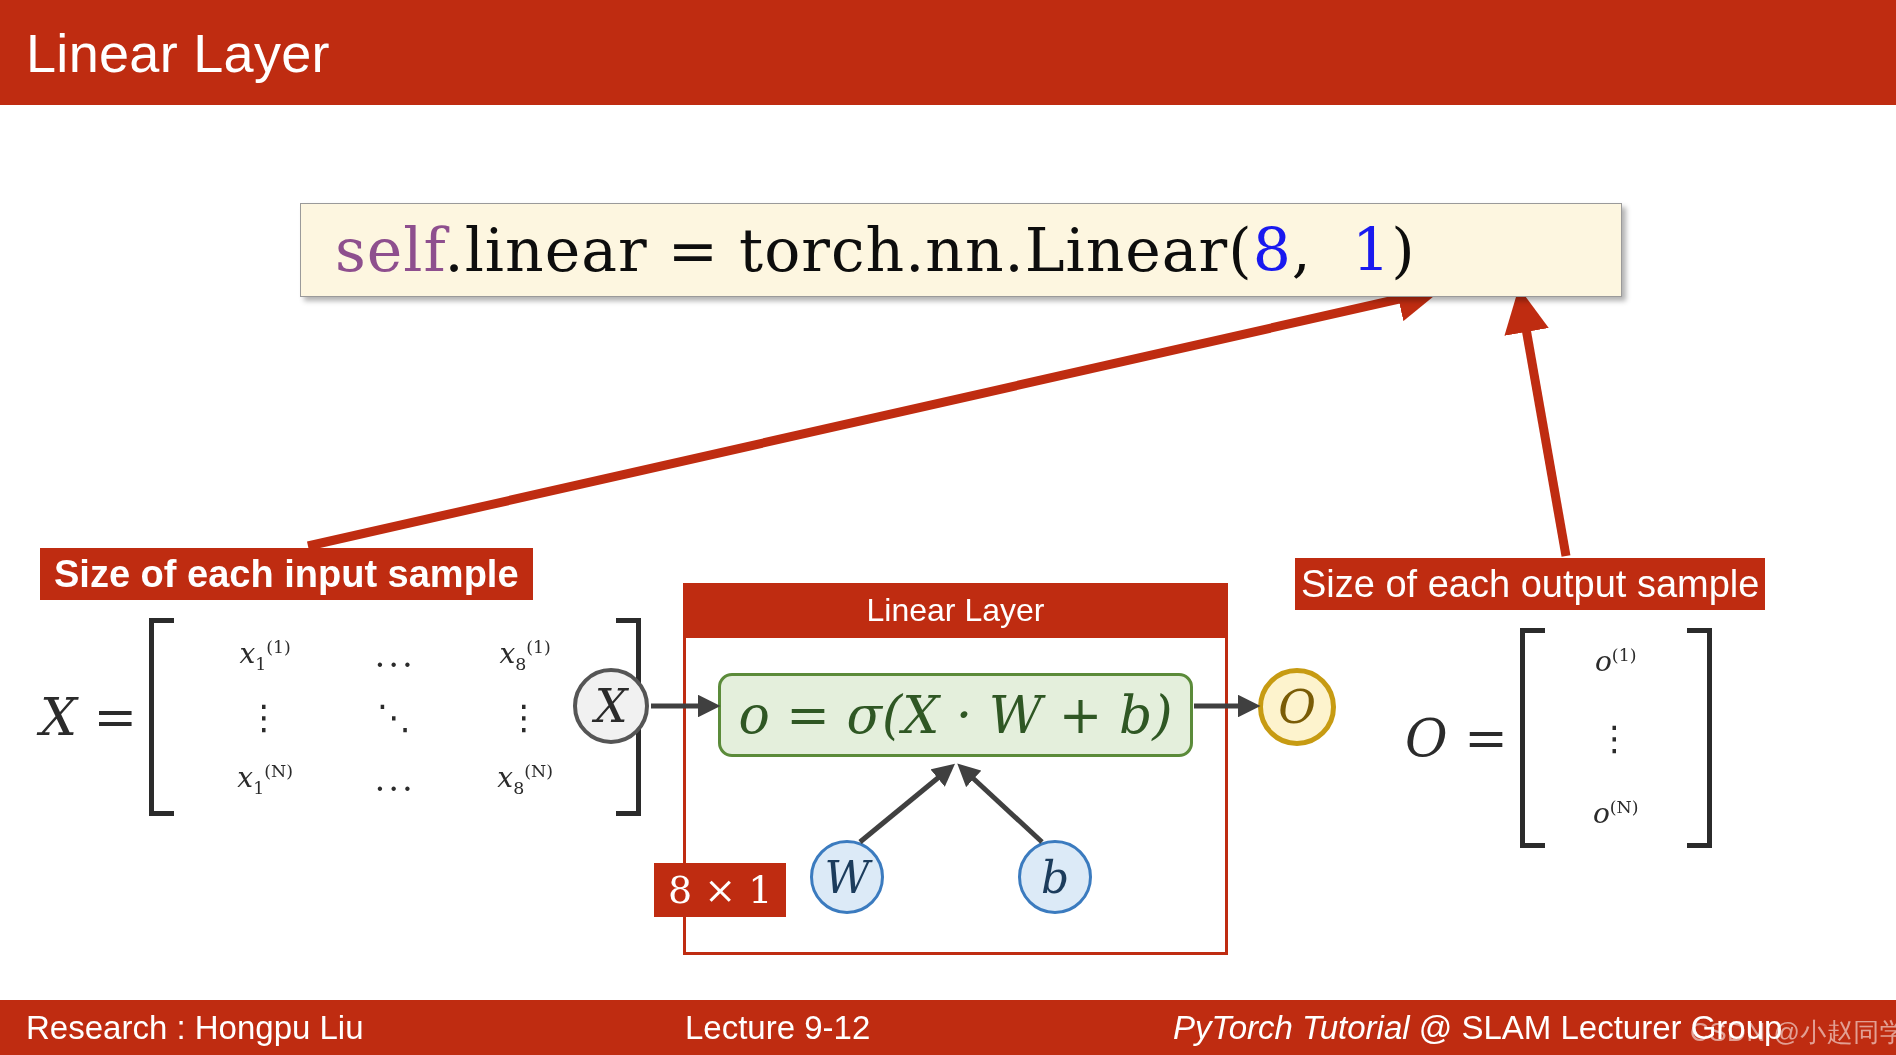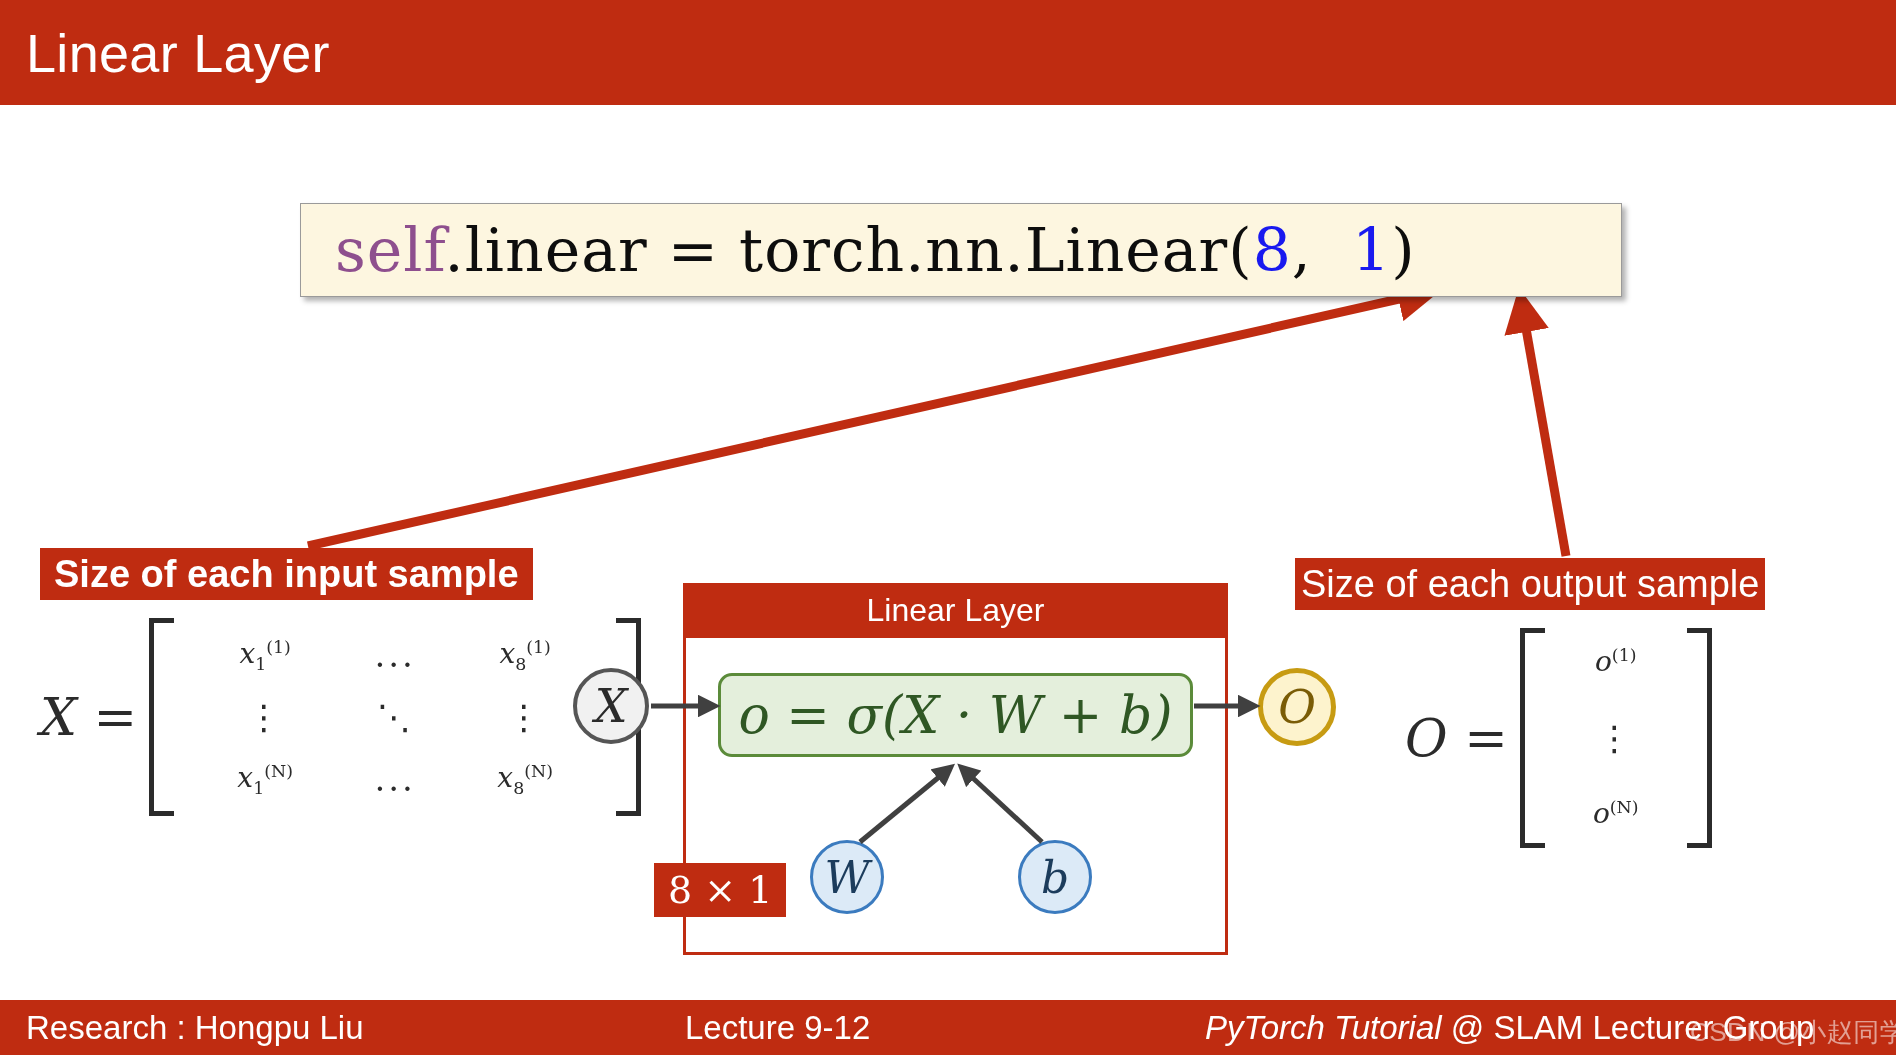--- a/index.html
+++ b/index.html
@@ -289,21 +289,21 @@
     position: absolute;
     top: 50%;
     transform: translateY(-50%);
     font-size: 33px;
     white-space: nowrap;
     color: #ffffff;
   }
   #footer-lecturer { left: 26px; }
   #footer-lecture  { left: 685px; }
   #footer-right    { left: 1173px; }
-  #footer-right .ital { font-style: italic; margin-left: 32px; }
+  #footer-right .ital { font-style: italic; }
 
   #watermark {
     position: absolute;
     left: 1690px; top: 1015px;
     font-size: 26px;
     color: rgba(255,255,255,0.55);
     white-space: nowrap;
     z-index: 7;
     letter-spacing: 0.5px;
   }

